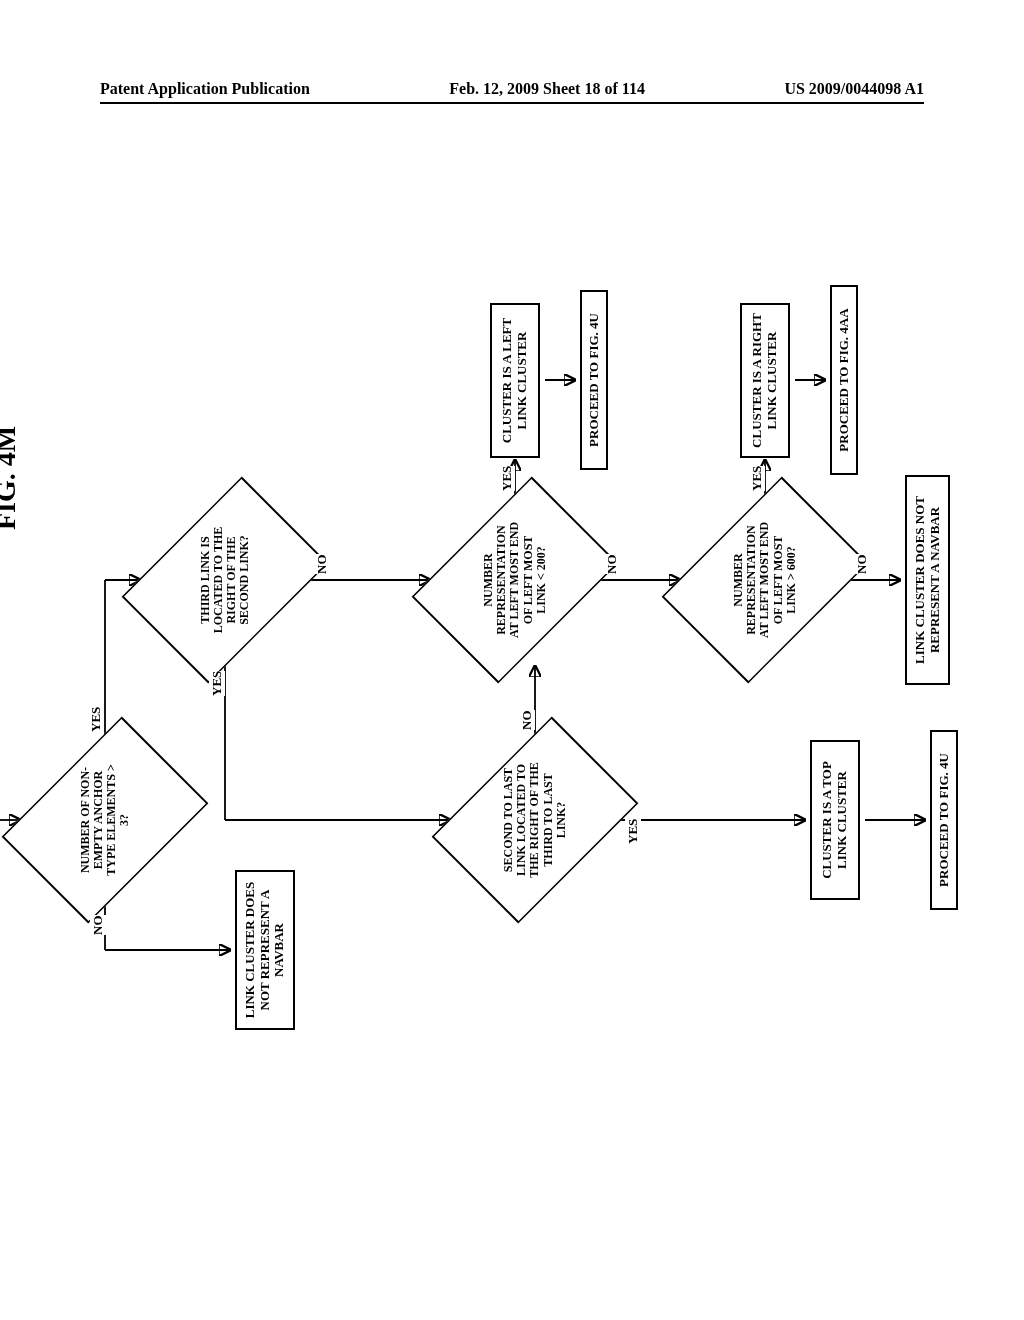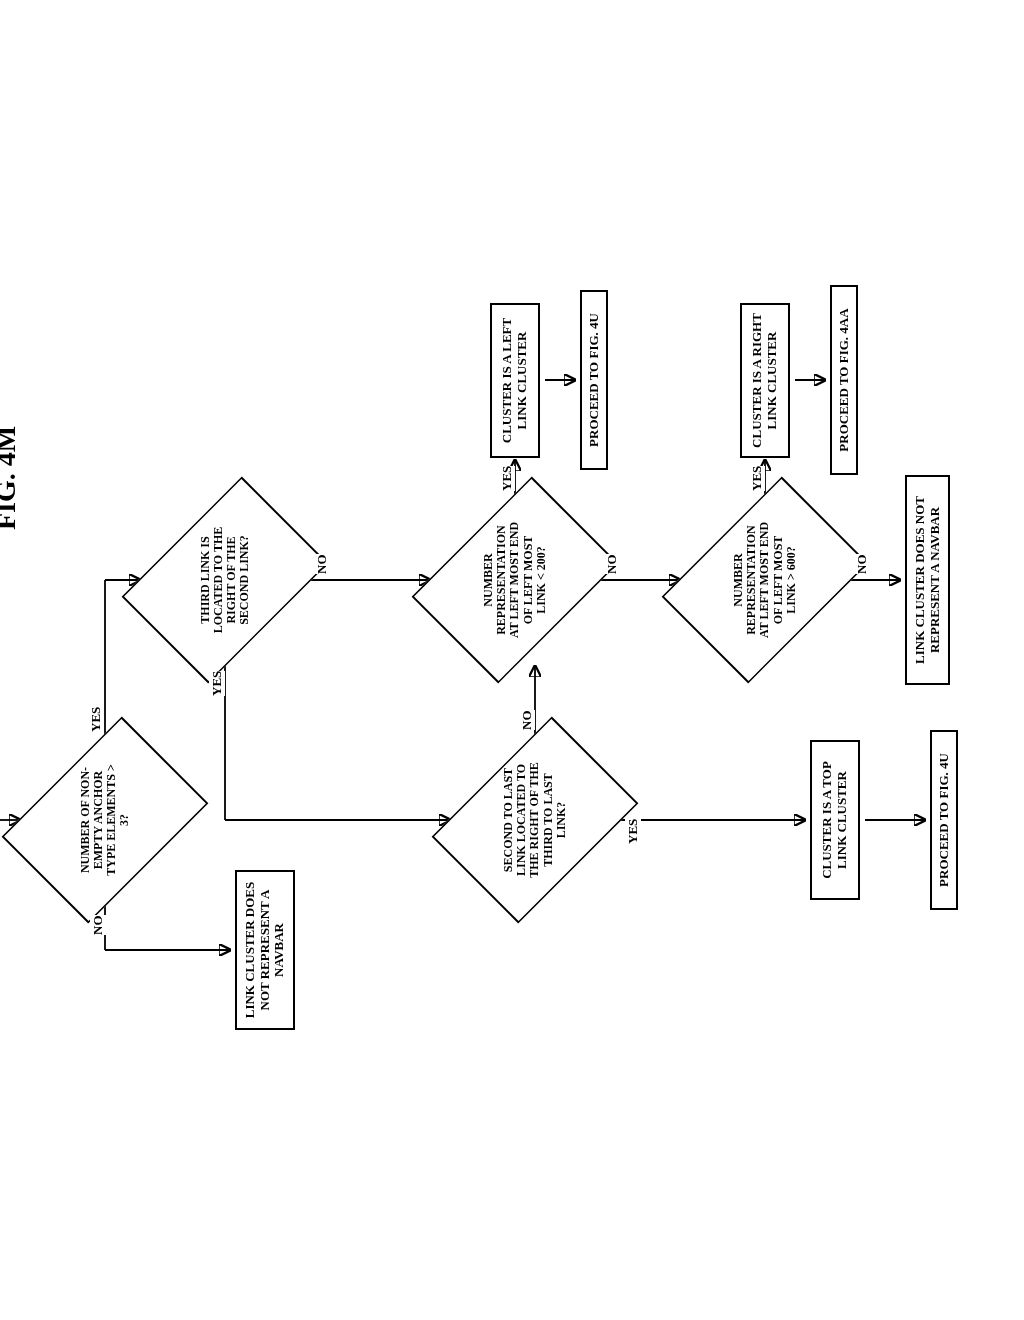--- a/index.html
+++ b/index.html
@@ -99,20 +99,25 @@
     stroke-width: 1.8;
     fill: none;
   }
   marker path { fill: #000; stroke: none; }
 </style>
 </head>
 <body>
 
 <div class="page">
 
+  <div class="header">
+    <span>Patent Application Publication</span>
+    <span>Feb. 12, 2009  Sheet 18 of 114</span>
+    <span>US 2009/0044098 A1</span>
+  </div>
 
   <div class="stage">
 
     <svg class="edges" viewBox="0 0 800 1100">
       <defs>
         <marker id="arrow" viewBox="0 0 10 10" refX="9" refY="5" markerWidth="7" markerHeight="7" orient="auto-start-reverse">
           <path d="M 0 0 L 10 5 L 0 10 z"></path>
         </marker>
       </defs>
 

